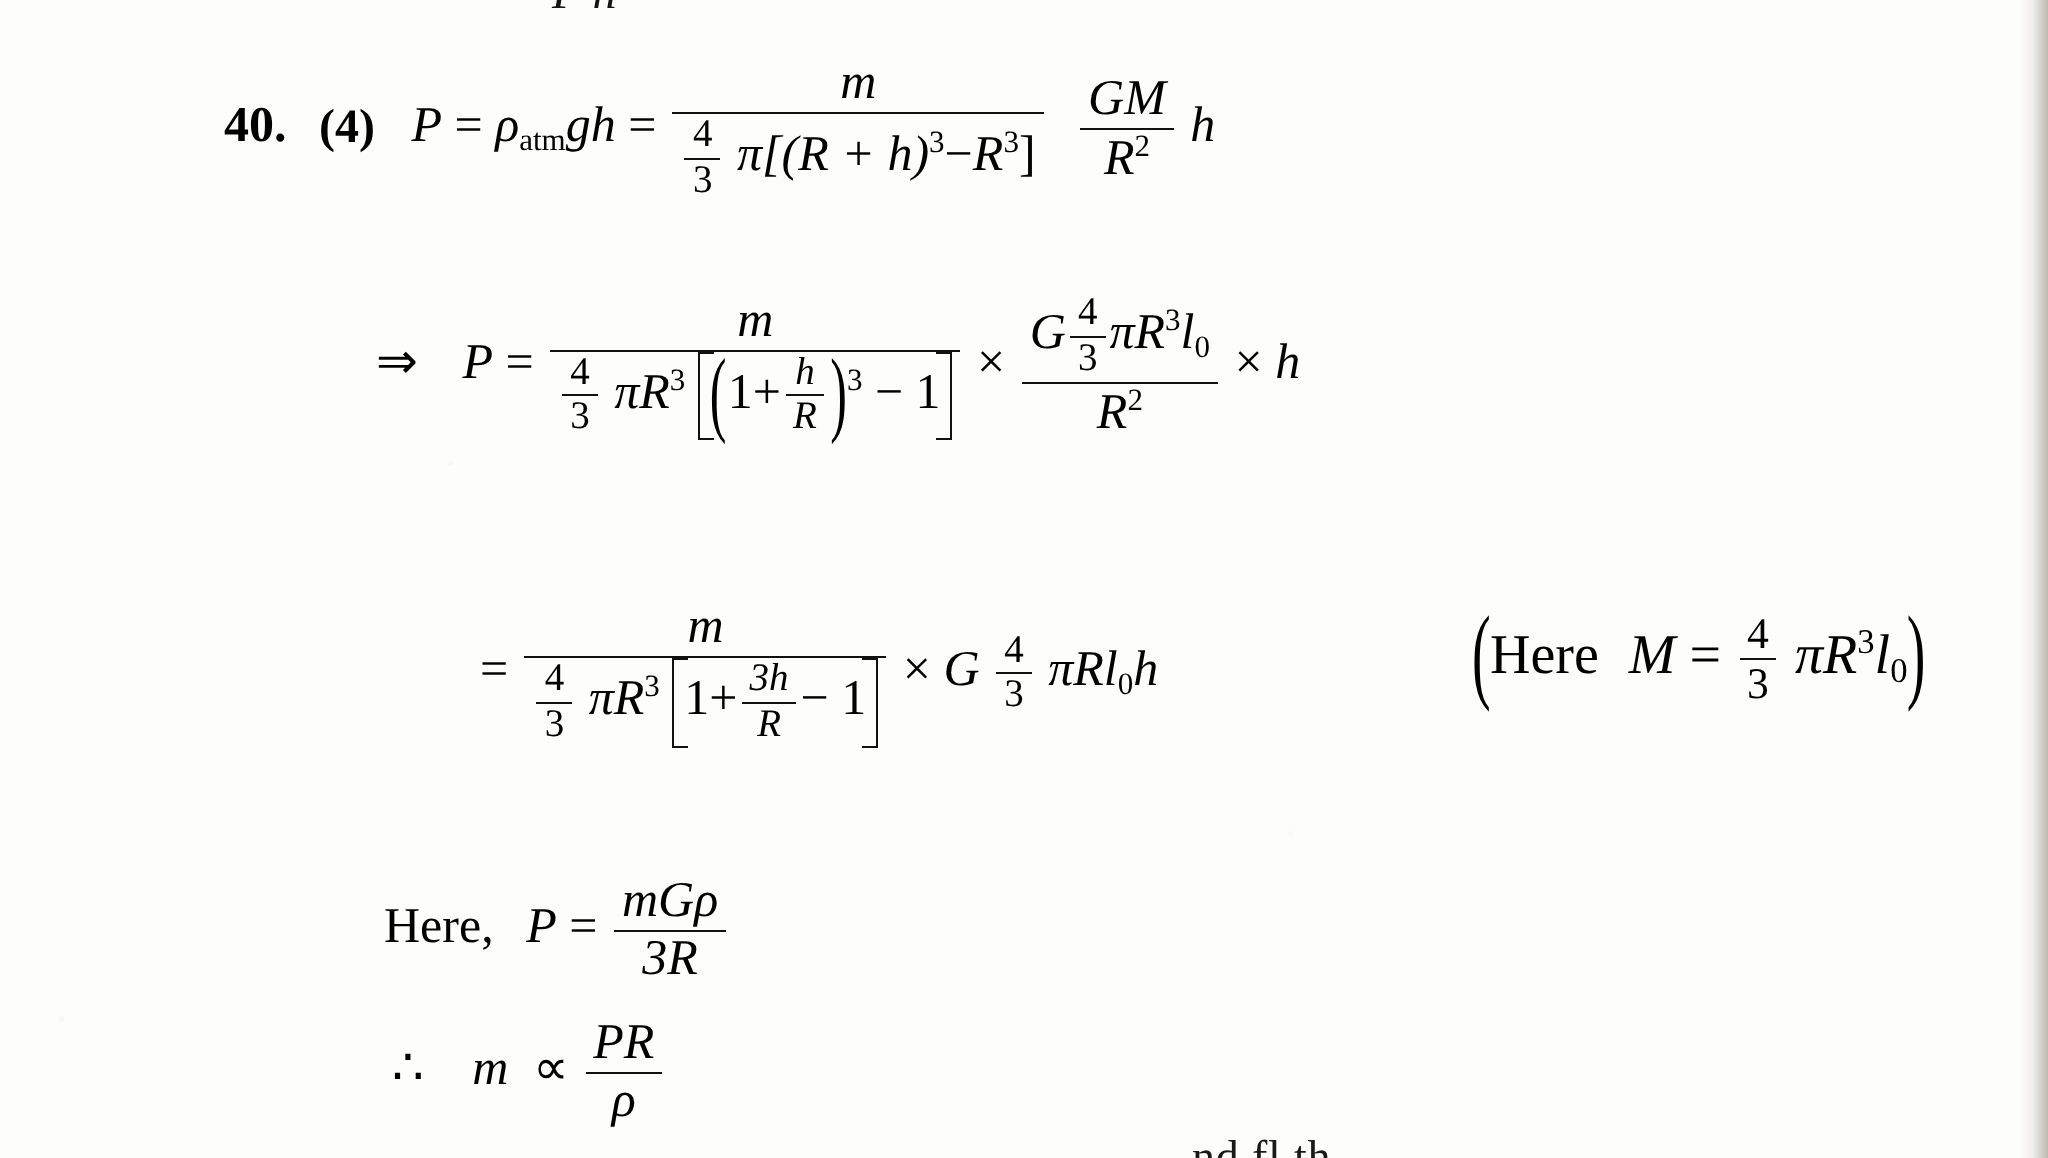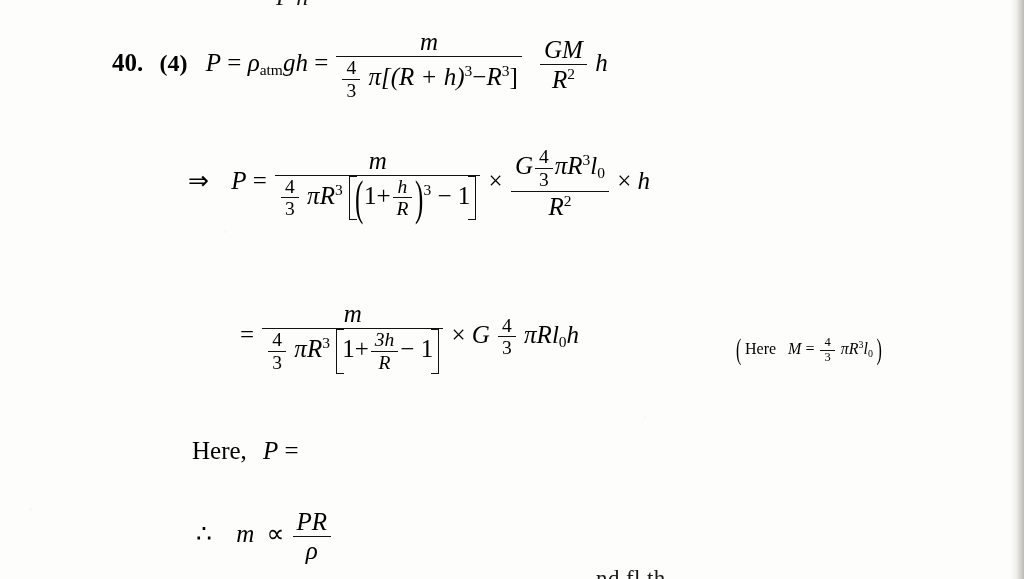--- a/index.html
+++ b/index.html
@@ -113,23 +113,22 @@
   }
   .row3 {
     position: absolute;
     left: 240px; top: 300px;
     font-size: 25px;
     white-space: nowrap;
   }
   .note3 {
     position: absolute;
     left: 736px; top: 305px;
-    font-size: 16px;
-    white-space: nowrap;
-    margin-top: 31px;
+    font-size: 28px;
+    white-space: nowrap;
   }
   .row4 {
     position: absolute;
     left: 192px; top: 437px;
     font-size: 25px;
     white-space: nowrap;
   }
   .row5 {
     position: absolute;
     left: 196px; top: 508px;
@@ -243,20 +242,24 @@
       </span>
       <span class="it">π</span><span class="it">R</span><span class="supn">3</span><span class="it">l</span><span class="sub">0</span>
     </span>
   </div>
 
   <div class="row4 math">
     <span class="up">Here,</span>
     <span style="margin-left:10px"></span>
     <span class="it">P</span>
     <span class="up">=</span>
+    <span class="frac">
+      <span class="num it">mGρ</span>
+      <span class="den it">3R</span>
+    </span>
   </div>
 
   <div class="row5 math">
     <span class="up">∴</span>
     <span style="margin-left:18px"></span>
     <span class="it">m</span>
     <span style="margin-left:6px"></span>
     <span class="up">∝</span>
     <span class="frac">
       <span class="num it">PR</span>

